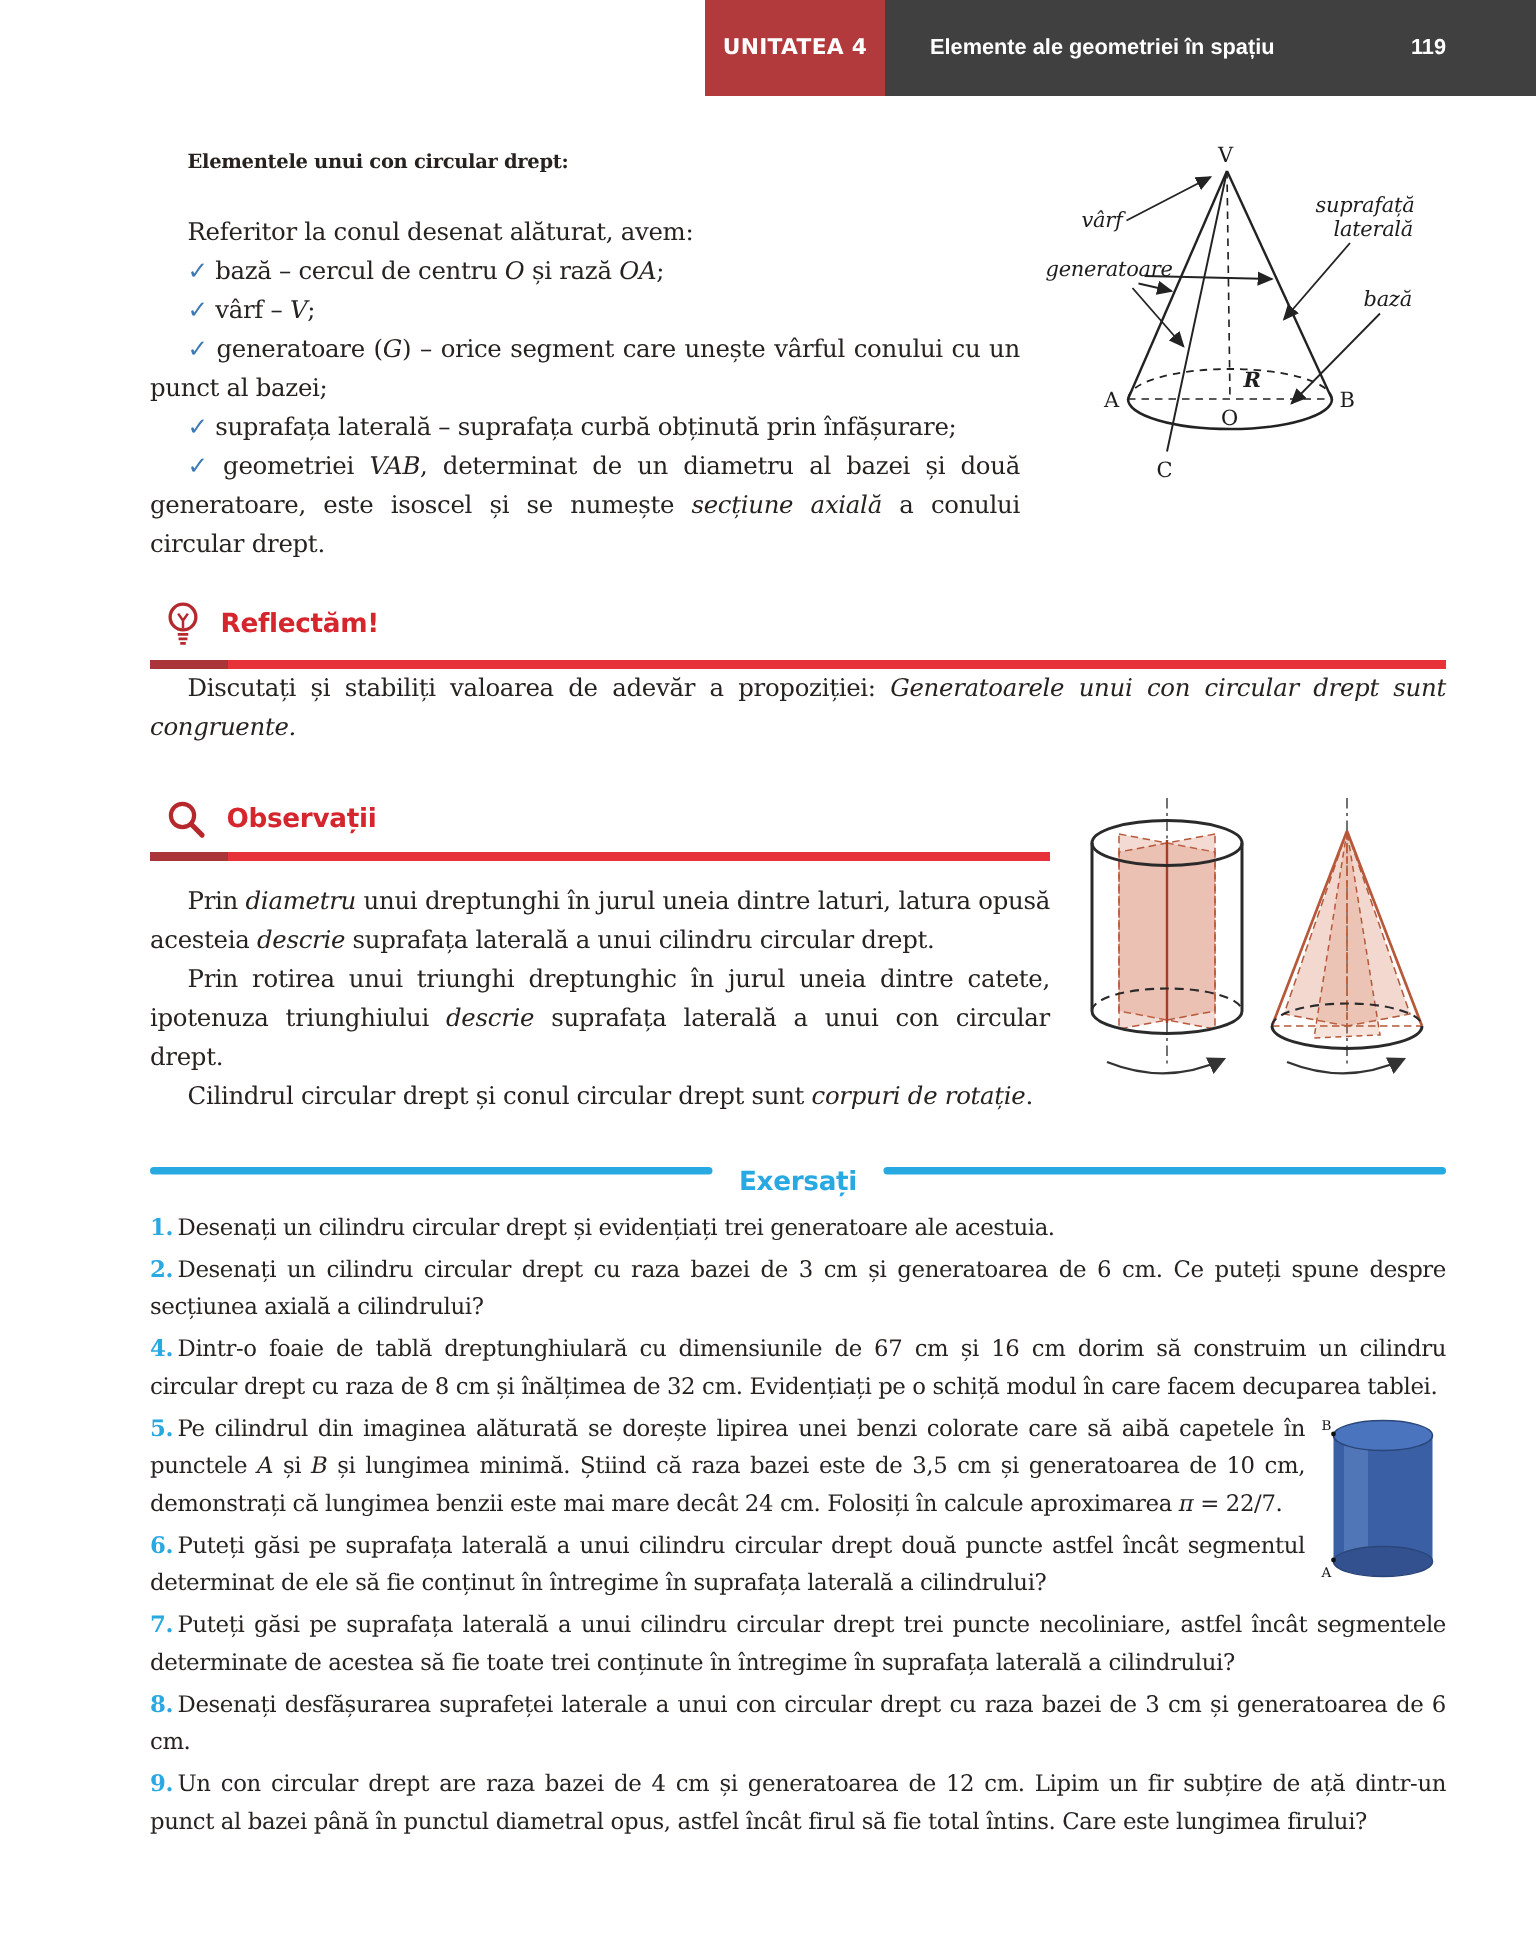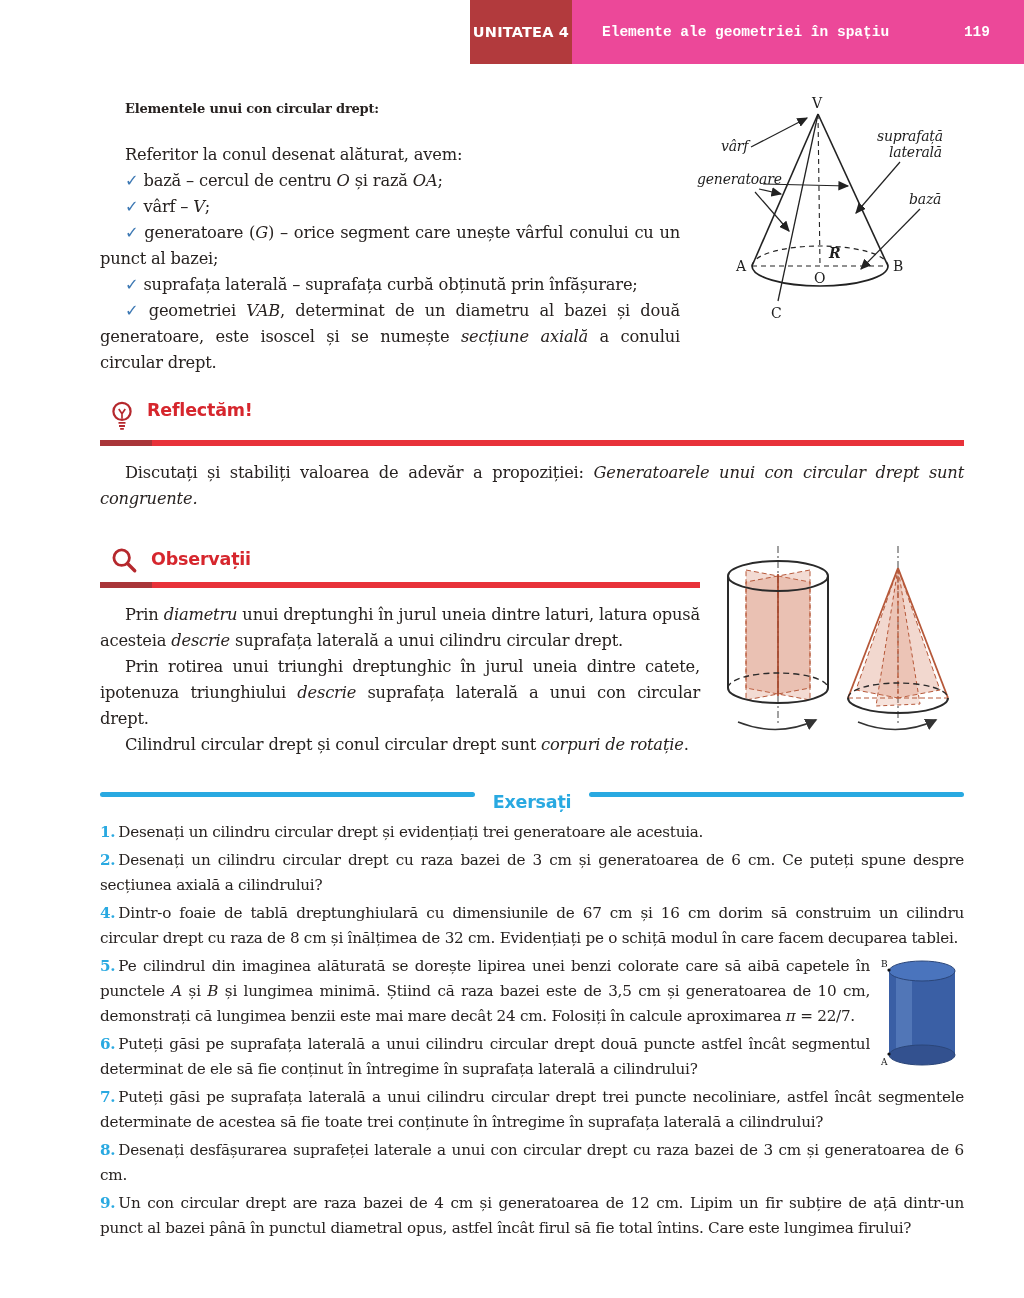--- a/index.html
+++ b/index.html
@@ -3,44 +3,44 @@
 <meta charset="utf-8">
 <style>
   *{margin:0;padding:0;box-sizing:border-box}
   html,body{background:#fff}
   body{font-family:"DejaVu Serif",serif;color:#272220}
   .page{position:relative;width:1024px;height:1298px;background:#fff;overflow:hidden}
 
   
   .hdr{display:flex;height:64px}
   .hdr-spacer{width:470px;background:#fff}
-  .hdr-unit{width:102px;background:#B23A3D;color:#fff;display:flex;align-items:center;justify-content:center;
+  .hdr-unit{width:120px;background:#B23A3D;color:#fff;display:flex;align-items:center;justify-content:center;
             font-family:"DejaVu Sans",sans-serif;font-weight:bold;font-size:14.5px;letter-spacing:.2px}
-  .hdr-main{flex:1;background:#ec4899;color:#fff;display:flex;align-items:center;
-            font-family:Liberation Mono, monospace;font-weight:bold;font-size:14.5px;padding-left:30px}
-  .hdr-page{margin-left:auto;padding-right:34px}
+  .hdr-main{flex:1;background:#404040;color:#fff;display:flex;align-items:center;
+            font-family:Liberation Sans, sans-serif;font-weight:bold;font-size:14.5px;padding-left:30px}
+  .hdr-page{margin-left:auto;padding-right:60px}
 
   main{padding:0 60px 0 100px}
   .it{font-style:italic}
 
   
   .intro{margin-top:32px;font-size:16.3px;line-height:26px;letter-spacing:-.2px}
   .cone-fig{float:right;width:272px;height:238px;margin:-2px 0 4px 12px}
   .intro h2{font-size:13px;font-weight:bold;text-indent:25px;margin-bottom:20px}
   .intro p{text-indent:25px;text-align:justify}
   .check{color:#3E79B4;margin-right:5px;font-style:normal}
 
   
-  .sec-head{display:flex;align-items:flex-start;gap:13px;padding-left:10px}
+  .sec-head{display:flex;align-items:center;gap:13px;padding-left:10px}
   .sec-title{font-family:"DejaVu Sans",sans-serif;font-weight:bold;font-size:17.5px;color:#D6262D;letter-spacing:-.2px}
   .sec-bar{height:6px;background:#E8323A;margin-top:8px;display:flex}
   .bar-dark{width:52px;background:#A93539;height:100%}
 
   .reflect{margin-top:24px;clear:both}
-  .reflect p{margin-top:14px;font-size:16.3px;line-height:26px;text-indent:25px;text-align:justify;letter-spacing:-.2px}
+  .reflect p{font-size:16.3px;line-height:26px;text-indent:25px;text-align:justify;letter-spacing:-.2px}
 
   .observ{margin-top:34px;font-size:16.3px;line-height:26px;letter-spacing:-.2px}
   .rot-fig{float:right;width:248px;height:208px;margin:-6px 0 0 16px}
   .observ .sec-bar{margin-bottom:14px}
   .observ p{text-indent:25px;text-align:justify}
 
   
   .exers{margin-top:34px;clear:both}
   .ex-head{display:flex;gap:18px}
   .ex-bar{flex:1;height:5px;background:#29A9E1;border-radius:2.5px}

